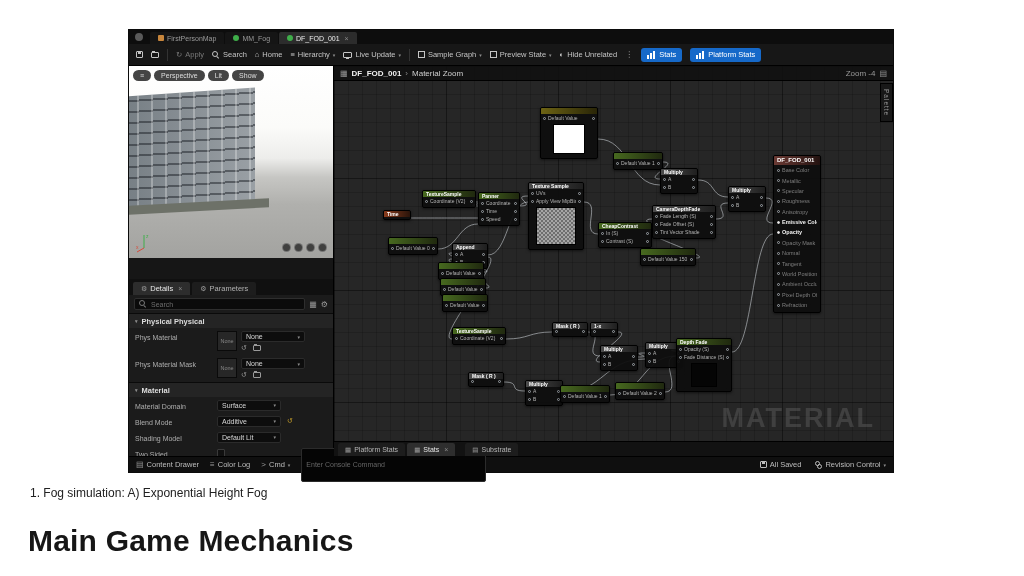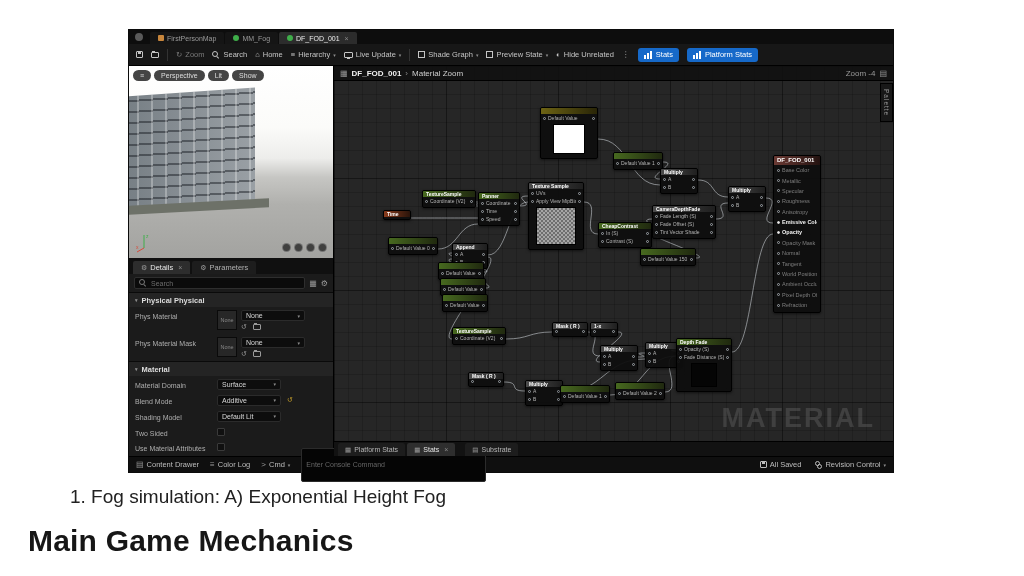--- a/index.html
+++ b/index.html
@@ -43,21 +43,21 @@
   .i-bars { width:9px; height:8px; background:
       linear-gradient(currentColor,currentColor) 0 100%/2px 4px no-repeat,
       linear-gradient(currentColor,currentColor) 3px 100%/2px 6px no-repeat,
       linear-gradient(currentColor,currentColor) 6px 100%/2px 8px no-repeat; }
   .i-branch { width:7px; height:8px; }
   .i-branch::before { content:""; position:absolute; left:0; top:0; width:3px; height:3px; border:1px solid currentColor; border-radius:50%; }
   .i-branch::after { content:""; position:absolute; right:0; bottom:0; width:3px; height:3px; border:1px solid currentColor; border-radius:50%; }
 
   
   .main { display:flex; flex:1; min-height:0; }
-  .left { width:205px; flex:none; background:#161616; border-right:1px solid #000; display:flex; flex-direction:column; }
+  .left { width:205px; flex:none; background:#161616; border-right:1px solid #000; display:flex; flex-direction:column;gap:21px; }
 
   
   .viewport { height:192px; flex:none; position:relative; overflow:hidden; background:#dcdcdc; }
   .vp-sky { position:absolute; inset:0; background:linear-gradient(180deg,#ffffff 0%,#fbfbf9 32%,#ededeb 48%,#c6c6c3 58%,#b0b0ad 72%,#a3a3a0 100%); }
   .vp-bld { position:absolute; left:-6px; top:26px; width:132px; height:116px; transform:skewY(-4deg);
     background:
       repeating-linear-gradient(90deg, rgba(255,255,255,.28) 0 2px, rgba(0,0,0,0) 2px 14px),
       repeating-linear-gradient(0deg, rgba(28,32,38,.5) 0 2px, rgba(0,0,0,0) 2px 11px),
       linear-gradient(90deg,#767e84,#9aa0a5); }
   .vp-hedge { position:absolute; left:0; top:136px; width:140px; height:9px; background:#6d7168; transform:skewY(-3deg); }
@@ -139,21 +139,21 @@
   .tbar-ico { font-size:6.5px; color:#9a9a9a; }
 
   
   .statusbar { height:16px; flex:none; background:#0f0f0f; display:flex; align-items:center; gap:11px; padding:0 7px; font-size:7.5px; color:#bdbdbd; border-top:1px solid #000; }
   .sbitem { display:flex; align-items:center; gap:3px; white-space:nowrap; }
   .console { flex:0 0 185px; height:11px; background:#050505; border:1px solid #2b2b2b; border-radius:2px; color:#9a9a9a; font-size:7px; padding:16px 4px; font-family:"Liberation Sans",sans-serif; }
   .console::placeholder { color:#666; }
   .sbright { margin-left:auto; display:flex; gap:14px; align-items:center; }
 
   
-  .caption { position:absolute; left:30px; top:486px; font-size:19px; color:#212121;margin-left:40px; }
+  .caption { position:absolute; left:30px; top:486px; font-size:12px; color:#212121; }
   .heading { position:absolute; left:28px; top:524px; font-size:30px; font-weight:600; color:#161616; letter-spacing:.2px; }
 </style>
 </head>
 <body>
 
 <div class="slide">
 
   <div class="editor">
 
     <div class="tabbar">
@@ -172,21 +172,21 @@
         <span class="x">×</span>
       </div>
     </div>
 
     <div class="toolbar">
       <span class="ic i-disk"></span>
       <span class="ic i-folder"></span>
       <span class="sep"></span>
       <div class="tbtn dim">
         <span>↻</span>
-        <span>Zoom</span>
+        <span>Apply</span>
       </div>
       <div class="tbtn">
         <span class="ic i-mag"></span>
         <span>Search</span>
       </div>
       <div class="tbtn">
         <span>⌂</span>
         <span>Home</span>
       </div>
       <div class="tbtn">
@@ -195,21 +195,21 @@
         <span class="car">▾</span>
       </div>
       <div class="tbtn">
         <span class="ic i-mon"></span>
         <span>Live Update</span>
         <span class="car">▾</span>
       </div>
       <span class="sep"></span>
       <div class="tbtn">
         <span class="ic i-sq"></span>
-        <span>Shade Graph</span>
+        <span>Sample Graph</span>
         <span class="car">▾</span>
       </div>
       <div class="tbtn">
         <span class="ic i-sq"></span>
         <span>Preview State</span>
         <span class="car">▾</span>
       </div>
       <div class="tbtn">
         <span>◐</span>
         <span>Hide Unrelated</span>

